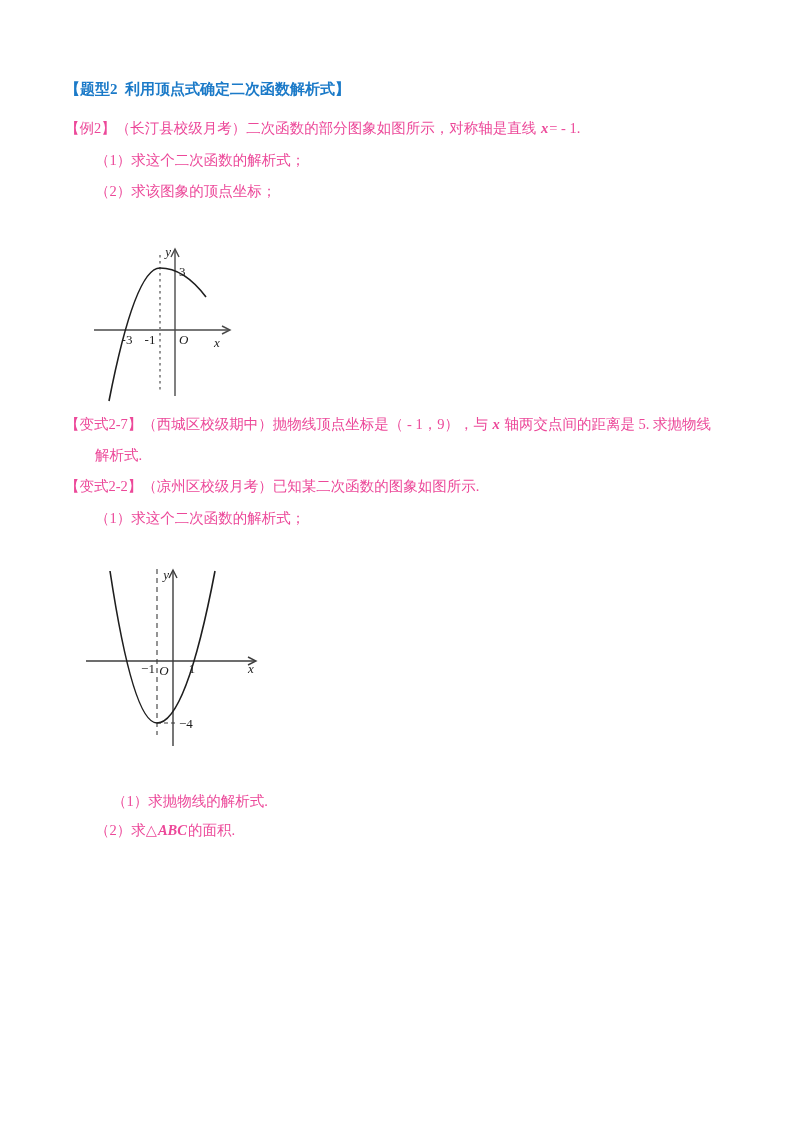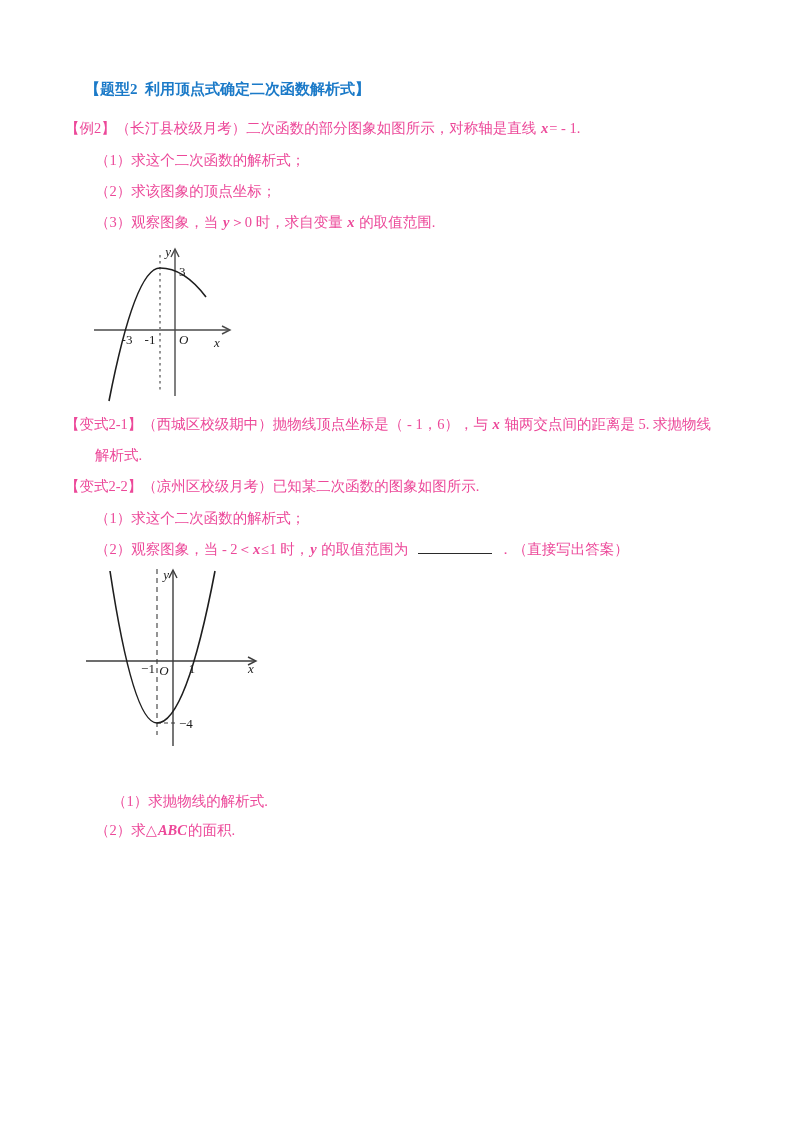--- a/index.html
+++ b/index.html
@@ -22,21 +22,20 @@
     line-height: 20px;
     white-space: pre;
     color: #ec4899;
   }
   .heading {
     position: absolute;
     font-size: 15px;
     font-weight: bold;
     line-height: 20px;
     white-space: pre;
-    margin-left: 20px;
   }
   .var {
     font-style: italic;
     font-weight: bold;
     font-family: "Liberation Serif", serif;
     padding: 0 1px;
   }
   .blank {
     display: inline-block;
     border-bottom: 1px solid #2a2a2a;
@@ -59,45 +58,43 @@
 </head>
 <body>
 
 <div class="page">
 
   <div class="heading" style="left: 65px; top: 79px; color: rgb(27, 122, 200);"><span class="txt">【题型2  利用顶点式确定二次函数解析式】</span></div>
 
   <div class="line" style="left:65px; top:118px"><span class="txt">【例2】（长汀县校级月考）二次函数的部分图象如图所示，对称轴是直线 </span><span class="var">x</span><span class="txt">= - 1.</span></div>
   <div class="line" style="left:95px; top:150px"><span class="txt">（1）求这个二次函数的解析式；</span></div>
   <div class="line" style="left:95px; top:181px"><span class="txt">（2）求该图象的顶点坐标；</span></div>
-  <div class="line" style="left:95px; top:212px"><span class="txt">（3）观察图象，当 </span><span class="var">y</span><span class="txt">＞0 时，求自变量 </span><span class="var">x</span><span class="txt"> 的取值范围.</span></div>
 
   <svg class="fig" style="left:85px; top:243px" width="150" height="160" viewBox="0 0 150 160">
     <g stroke="#4a4a4a" stroke-width="1.4" fill="none">
       <line x1="90" y1="7" x2="90" y2="153"></line>
       <path d="M86,14 L90,6 L94,14"></path>
       <line x1="9" y1="87" x2="144" y2="87"></line>
       <path d="M137,83 L145,87 L137,91"></path>
     </g>
     <line x1="75" y1="12" x2="75" y2="149" stroke="#8a8a8a" stroke-width="1.8" stroke-dasharray="2.5 3.5"></line>
     <path d="M24,158 Q50,25 75,25 Q99,25 121,54" stroke="#1e1e1e" stroke-width="1.6" fill="none"></path>
     <text x="86" y="13" text-anchor="end" class="it">y</text>
     <text x="94" y="33">3</text>
     <text x="42" y="101" text-anchor="middle">-3</text>
     <text x="65" y="101" text-anchor="middle">-1</text>
     <text x="94" y="101" class="it">O</text>
     <text x="129" y="104" class="it">x</text>
   </svg>
 
-  <div class="line" style="left:65px; top:414px"><span class="txt">【变式2-1】（西城区校级期中）抛物线顶点坐标是（ - 1，6），与 </span><span class="var">x</span><span class="txt"> 轴两交点间的距离是 5. 求抛物线</span></div>
+  <div class="line" style="left:65px; top:414px"><span class="txt">【变式2-7】（西城区校级期中）抛物线顶点坐标是（ - 1，9），与 </span><span class="var">x</span><span class="txt"> 轴两交点间的距离是 5. 求抛物线</span></div>
   <div class="line" style="left:95px; top:445px"><span class="txt">解析式.</span></div>
 
   <div class="line" style="left:65px; top:476px"><span class="txt">【变式2-2】（凉州区校级月考）已知某二次函数的图象如图所示.</span></div>
   <div class="line" style="left:95px; top:508px"><span class="txt">（1）求这个二次函数的解析式；</span></div>
-  <div class="line" style="left:95px; top:539px"><span class="txt">（2）观察图象，当 - 2＜</span><span class="var">x</span><span class="txt">≤1 时，</span><span class="var">y</span><span class="txt"> 的取值范围为</span><span class="blank" style="width: 74px;"></span><span class="txt">．（直接写出答案）</span></div>
 
   <svg class="fig" style="left:80px; top:563px" width="180" height="185" viewBox="0 0 180 185">
     <g stroke="#3d3d3d" stroke-width="1.4" fill="none">
       <line x1="93" y1="8" x2="93" y2="183"></line>
       <path d="M89,15 L93,7 L97,15"></path>
       <line x1="6" y1="98" x2="175" y2="98"></line>
       <path d="M168,94 L176,98 L168,102"></path>
     </g>
     <line x1="77" y1="6" x2="77" y2="172" stroke="#3d3d3d" stroke-width="1.1" stroke-dasharray="5 4"></line>
     <line x1="77" y1="160" x2="96" y2="160" stroke="#3d3d3d" stroke-width="1.1" stroke-dasharray="4 3"></line>

